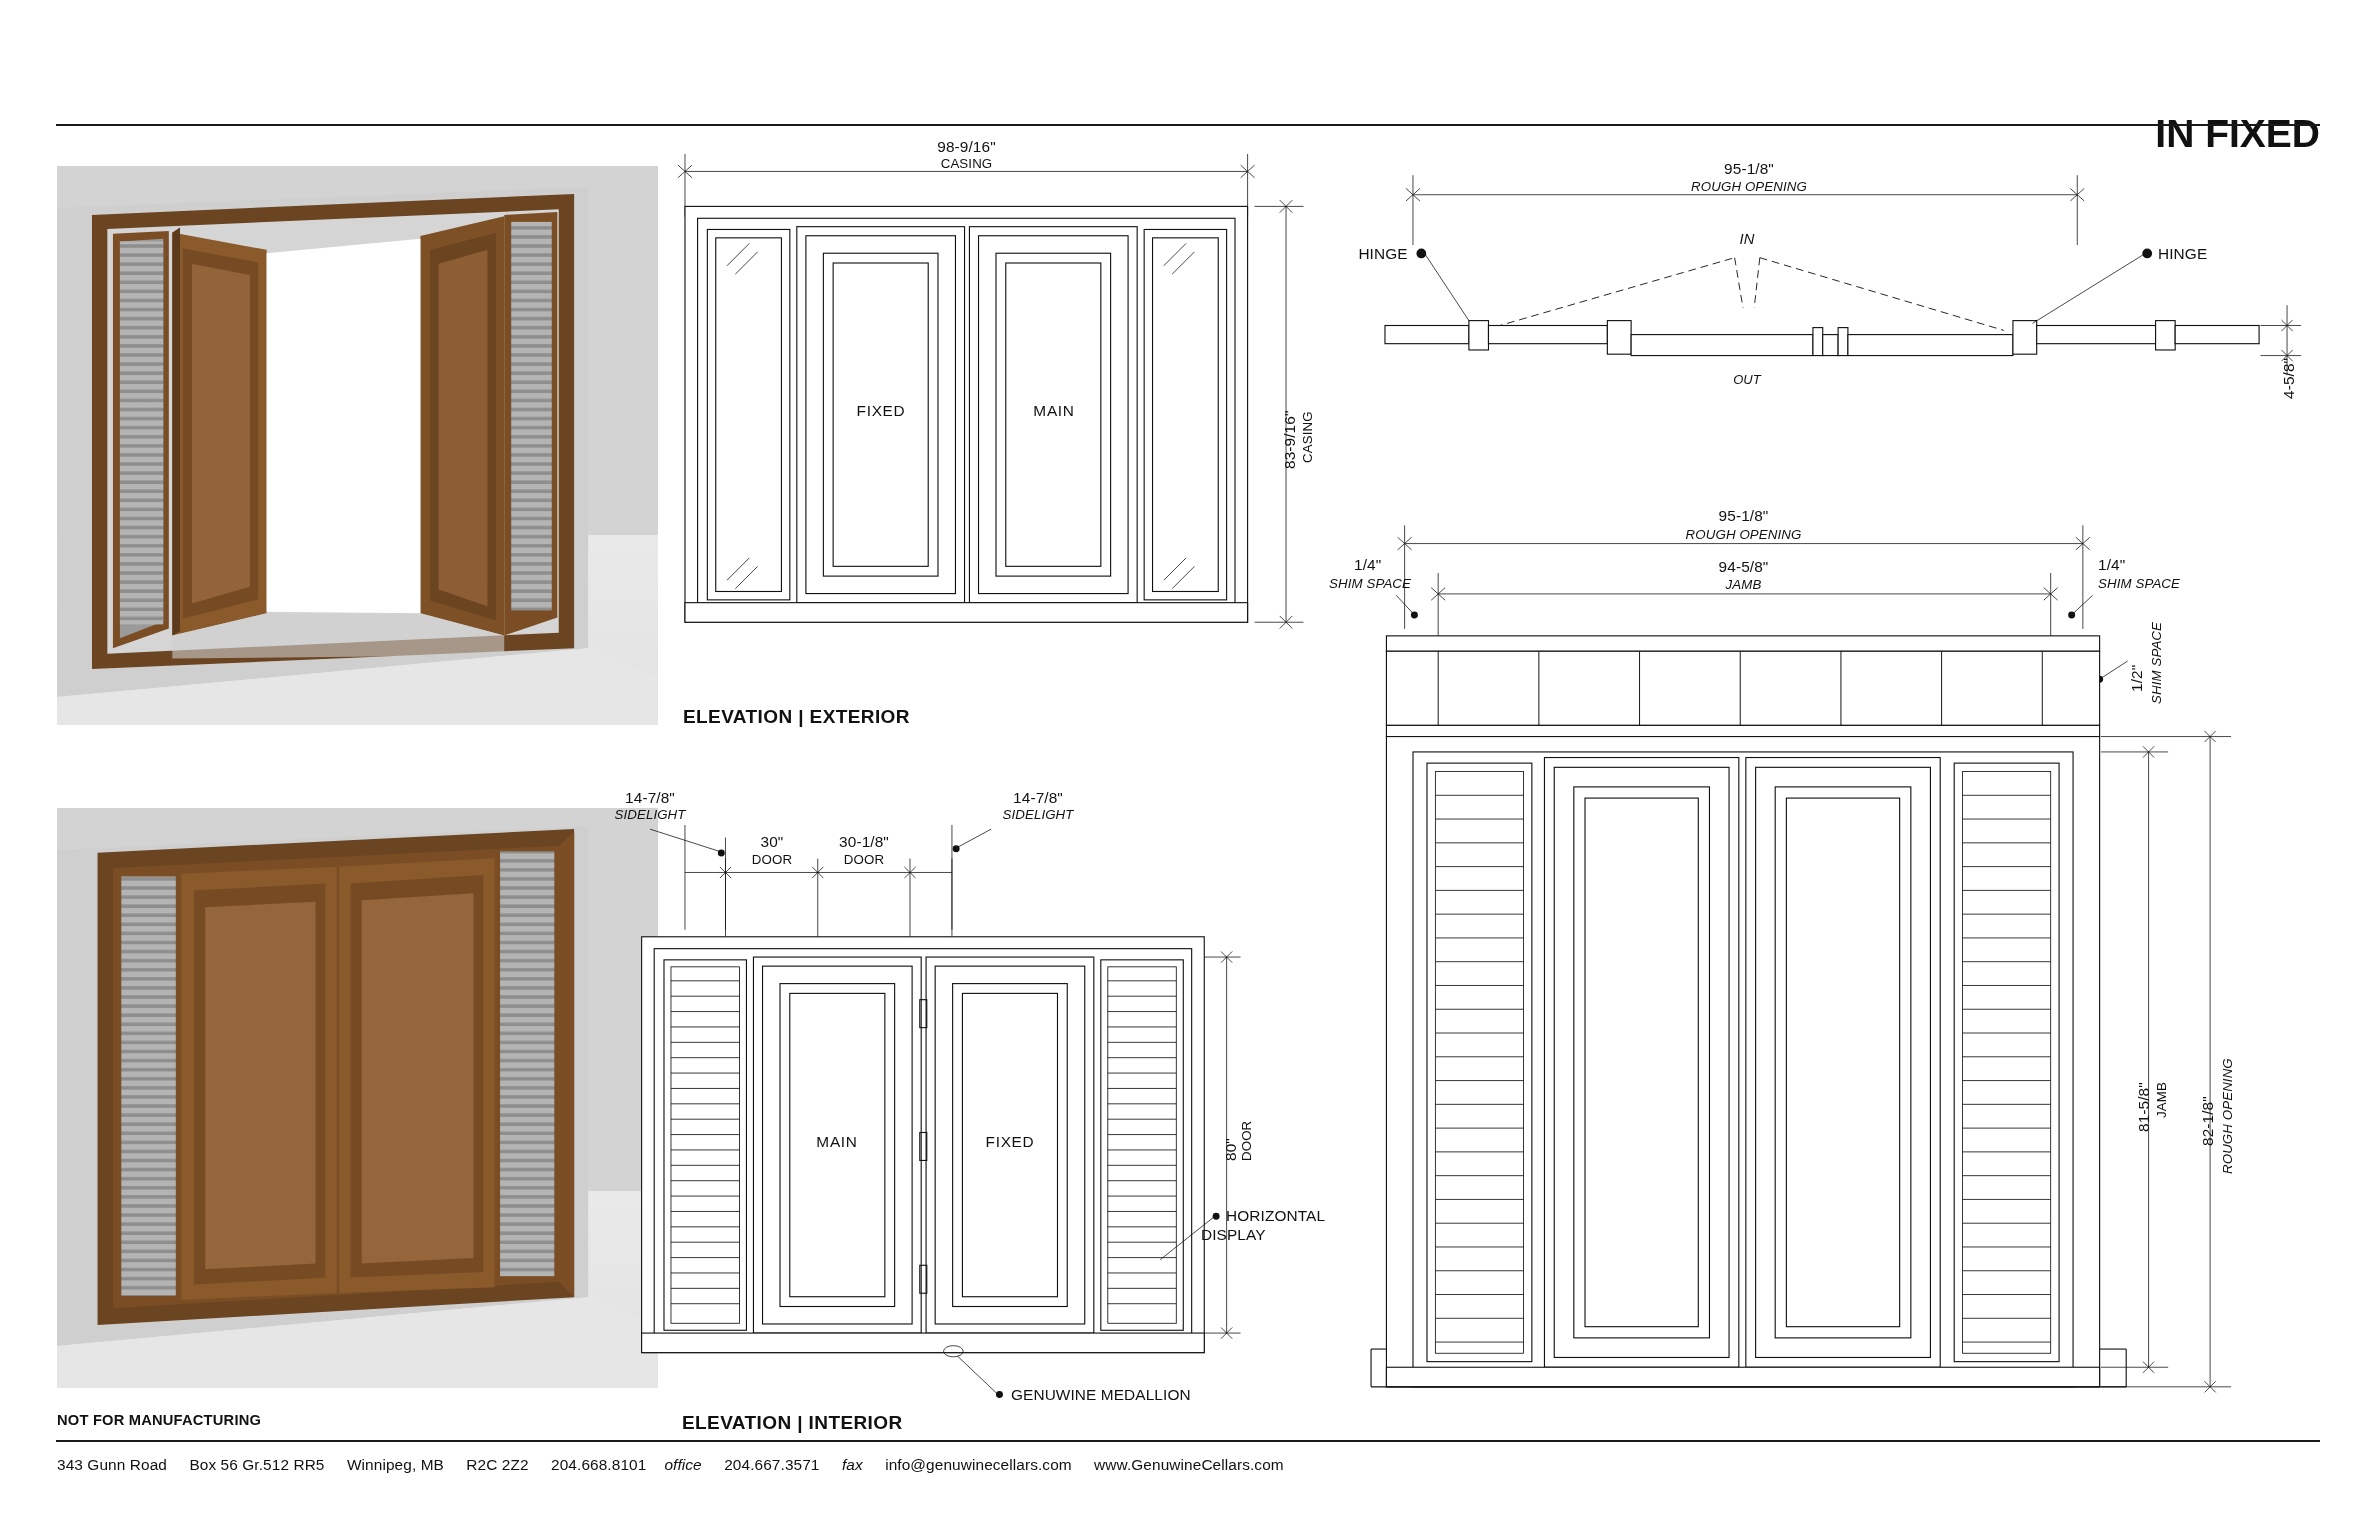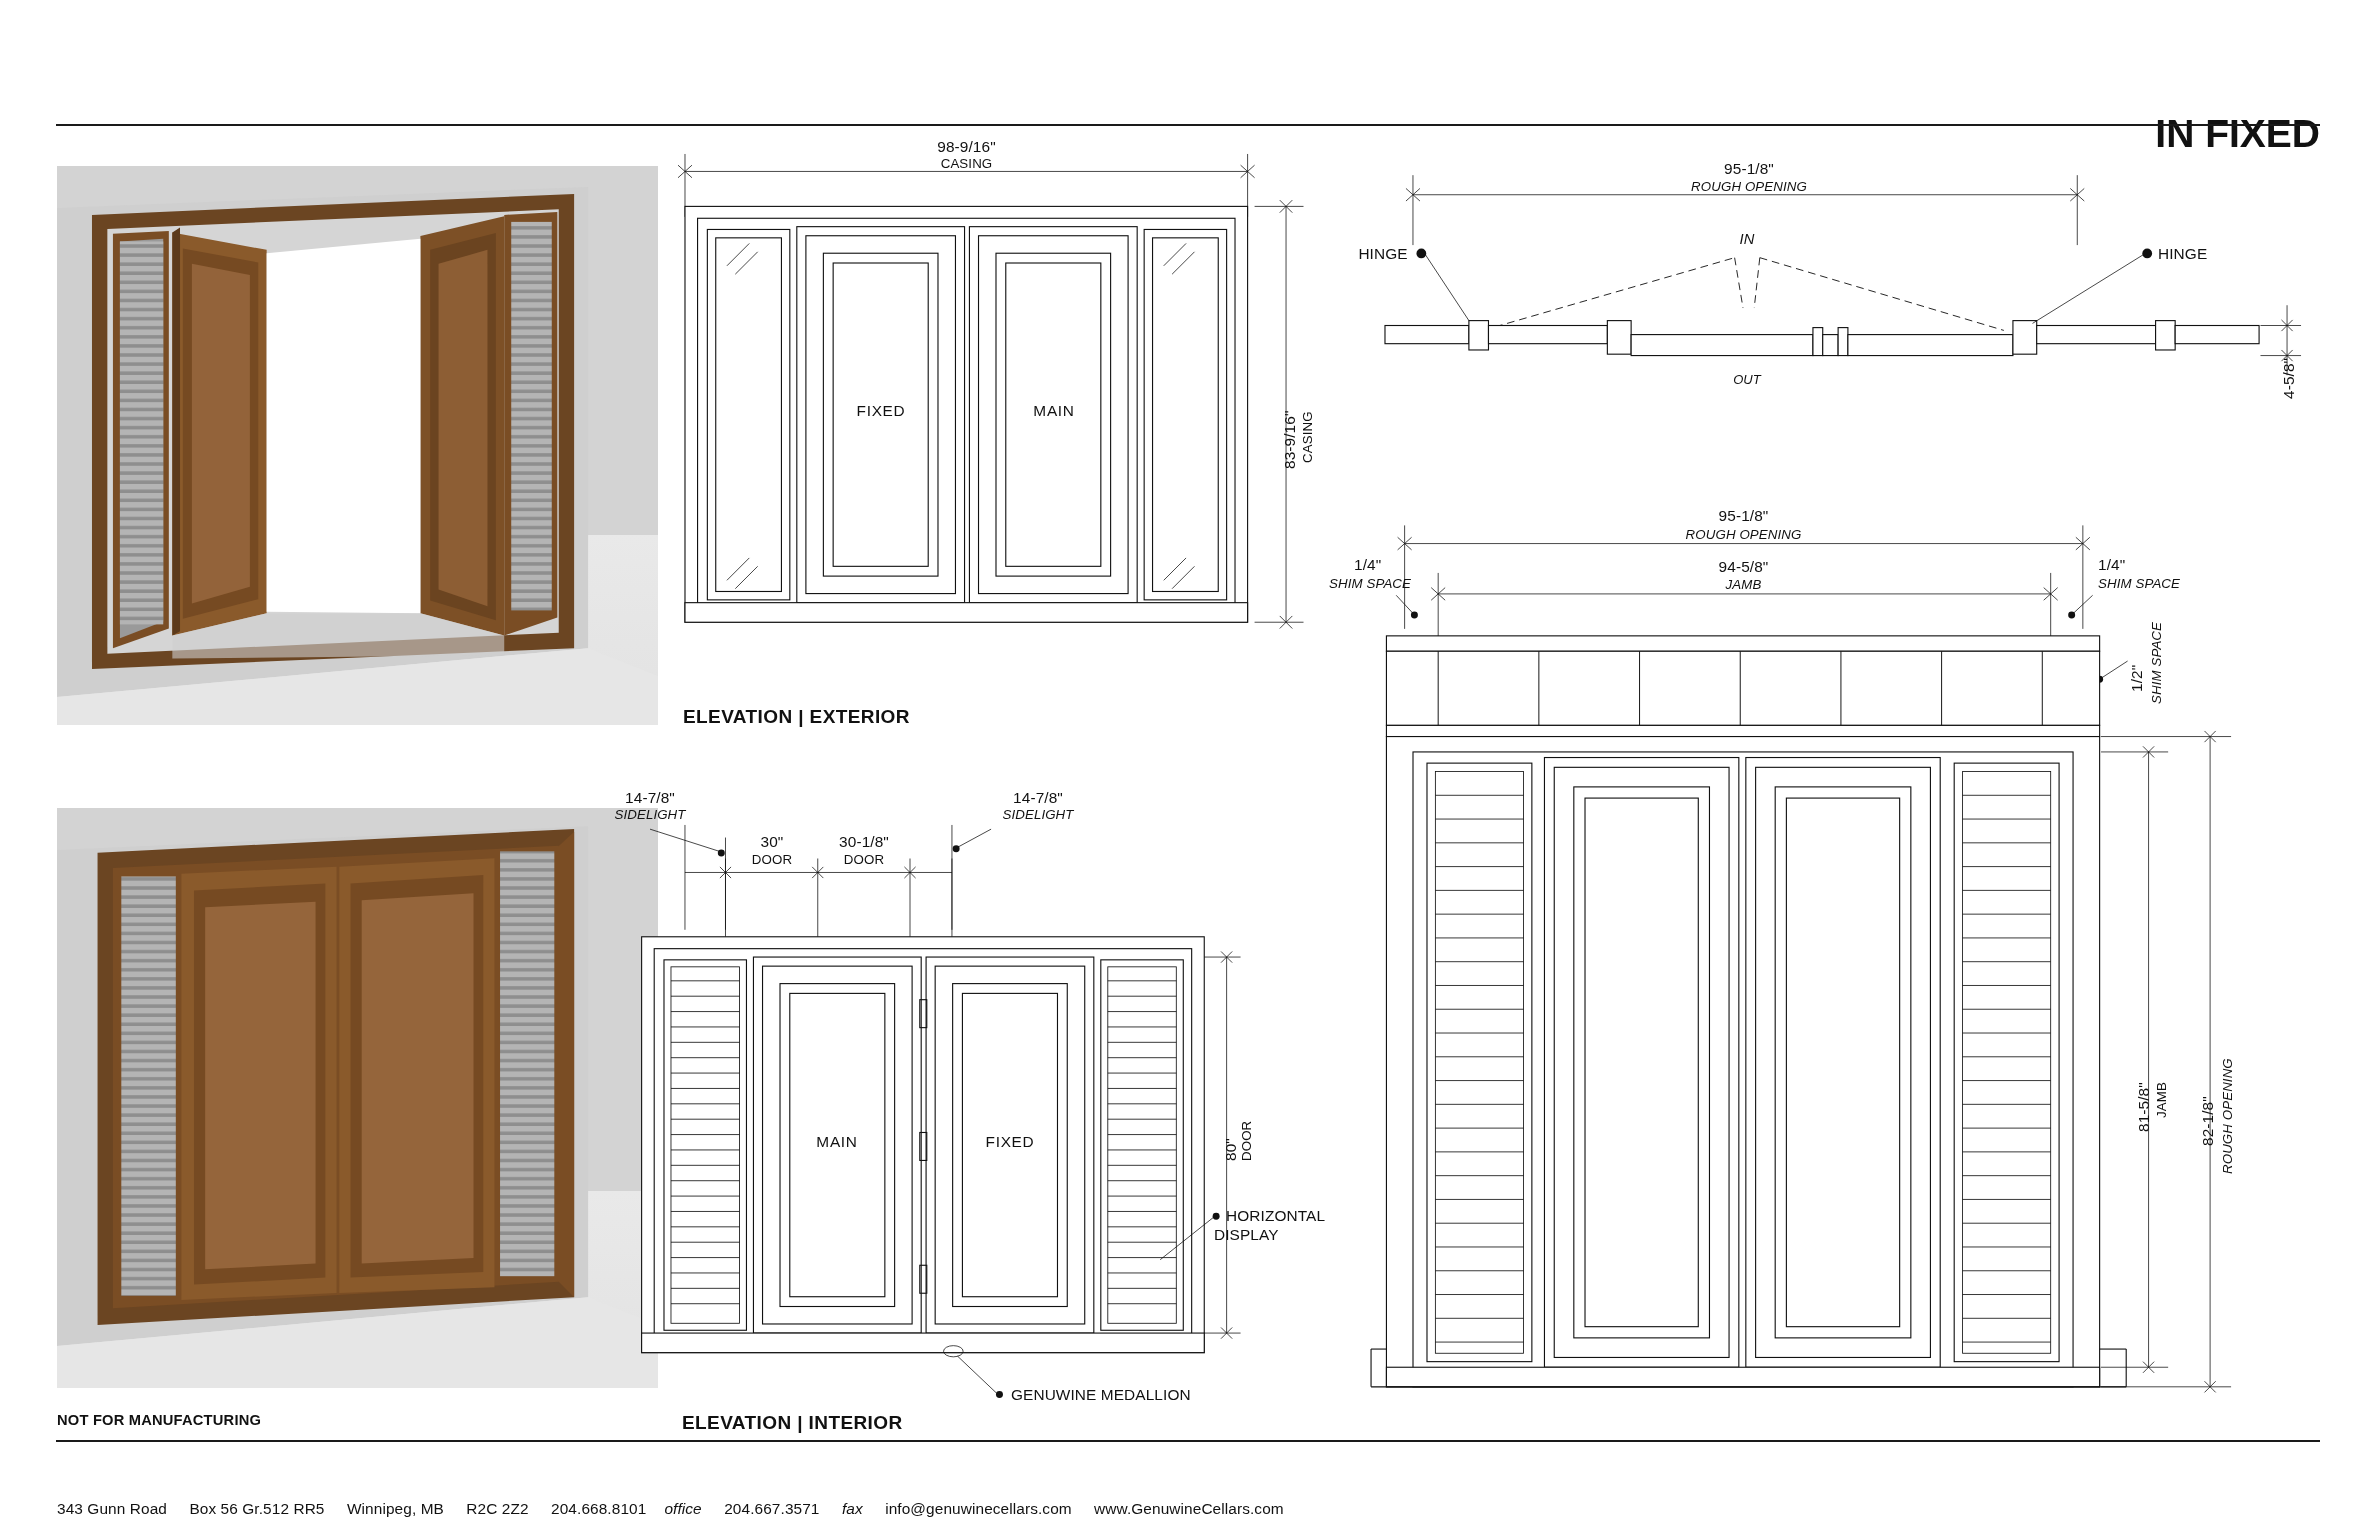--- a/index.html
+++ b/index.html
@@ -37,21 +37,21 @@
     position:absolute;right:57px;top:62px;text-align:right;
     font-size:39px;font-weight:bold;letter-spacing:-0.3px;white-space:nowrap;
   }
   .title2{
     position:absolute;right:57px;top:112px;text-align:right;
     font-size:39px;font-weight:bold;letter-spacing:0px;white-space:nowrap;
   }
 
   
   .nfm{position:absolute;left:57px;top:1412px;font-size:14.7px;font-weight:bold;letter-spacing:0.2px;}
-  .addr{position:absolute;left:57px;top:1500px;font-size:15.4px;letter-spacing:0.1px;white-space:nowrap;}
+  .addr{position:absolute;left:57px;top:1456px;font-size:15.4px;letter-spacing:0.1px;white-space:nowrap;}
   .addr span{margin-right:18px;}
   .addr i{font-style:italic;}
 
   
   .render{position:absolute;background:#d7d7d7;}
   .render .floor{position:absolute;left:0;bottom:0;width:100%;height:34%;
      background:linear-gradient(180deg,#e9e9e9 0%,#e2e2e2 100%);}
   .render .wall{position:absolute;left:0;top:0;width:100%;height:68%;background:#d3d3d3;}
 
   #render-open{left:57px;top:166px;width:601px;height:559px;}
@@ -328,21 +328,21 @@
     <div class="lbl c" style="left:200px;top:36px;width:112px;font-size:15.4px;">30-1/8"</div>
     <div class="lbl c" style="left:200px;top:55px;width:112px;font-size:13.3px;">DOOR</div>
 
     <div class="lbl vert" style="left:614px;top:364px;transform:rotate(-90deg);font-size:15.4px;white-space:nowrap;">80"</div>
     <div class="lbl vert" style="left:631px;top:364px;transform:rotate(-90deg);font-size:13.3px;white-space:nowrap;">DOOR</div>
 
     <div class="lbl c" style="left:180px;top:336px;width:98px;font-size:15.4px;letter-spacing:0.7px;">MAIN</div>
     <div class="lbl c" style="left:353px;top:336px;width:98px;font-size:15.4px;letter-spacing:0.7px;">FIXED</div>
 
     <div class="lbl" style="left:618px;top:410px;font-size:15.4px;">HORIZONTAL</div>
-    <div class="lbl" style="left:606px;top:429px;font-size:15.4px;">DISPLAY</div>
+    <div class="lbl" style="left:586px;top:429px;font-size:15.4px;padding-left:7px;">DISPLAY</div>
     <div class="lbl" style="left:403px;top:589px;font-size:15.4px;">GENUWINE MEDALLION</div>
 
     <div class="cap" style="left:74px;top:615px;">ELEVATION  |  INTERIOR</div>
   </div>
 
   <div style="position:absolute;left:1371px;top:168px;width:965px;height:322px;">
     <svg width="965" height="322" viewBox="0 0 1380 460">
 
       <line class="ln-t" x1="60" y1="10" x2="60" y2="110"></line>
       <line class="ln-t" x1="1010" y1="10" x2="1010" y2="110"></line>

